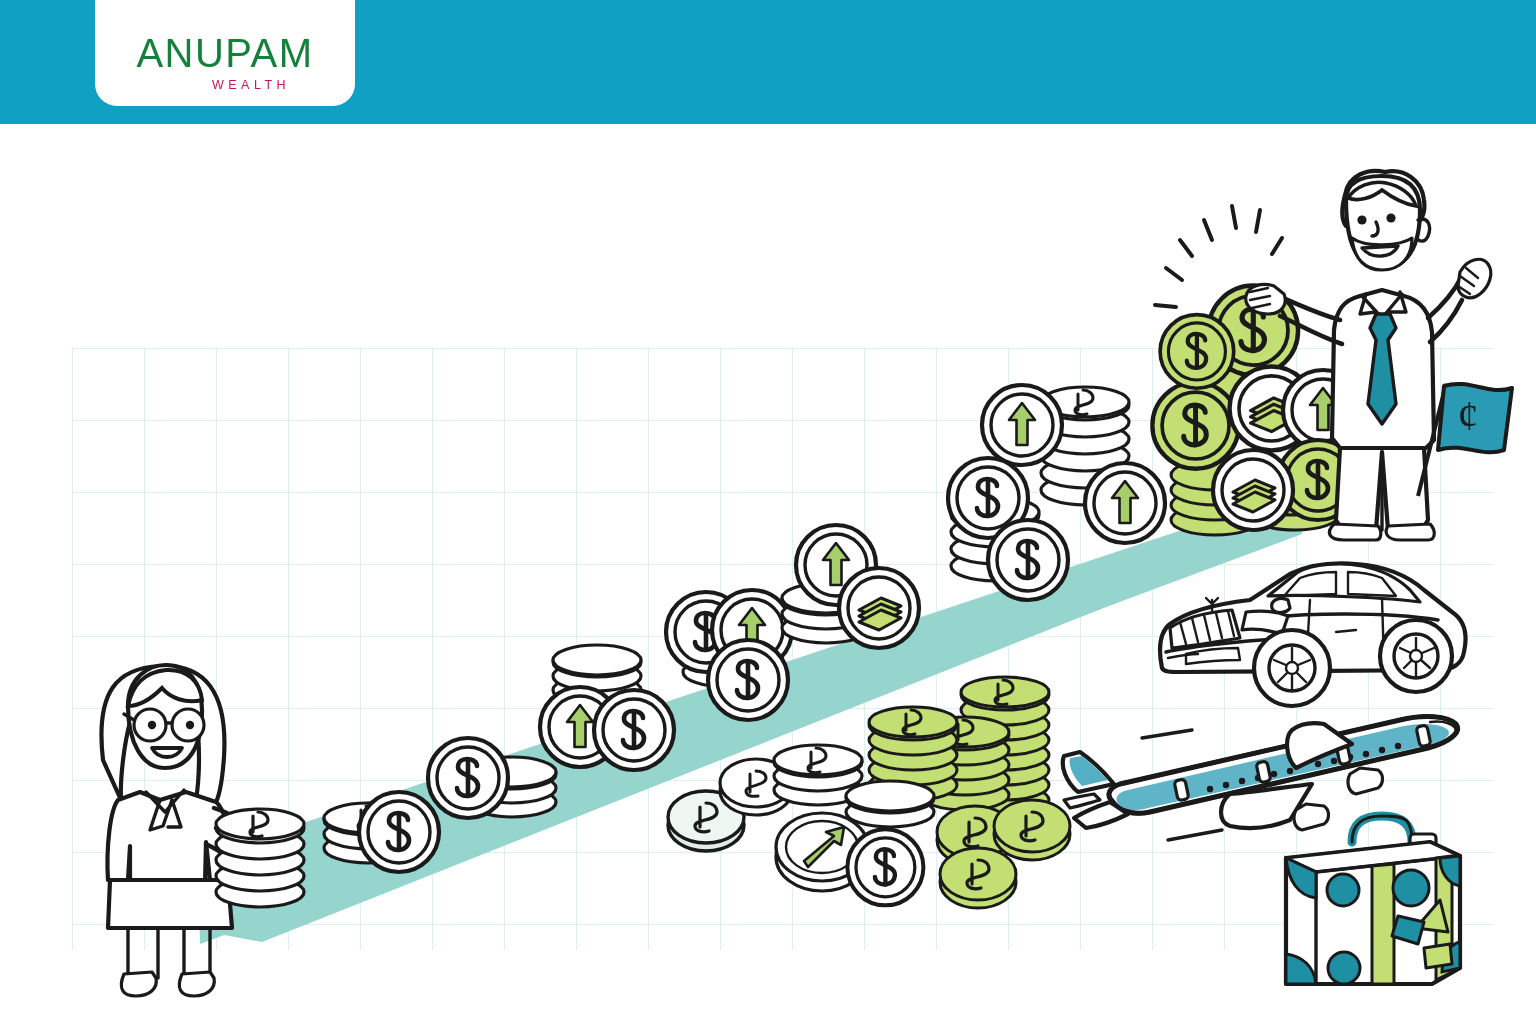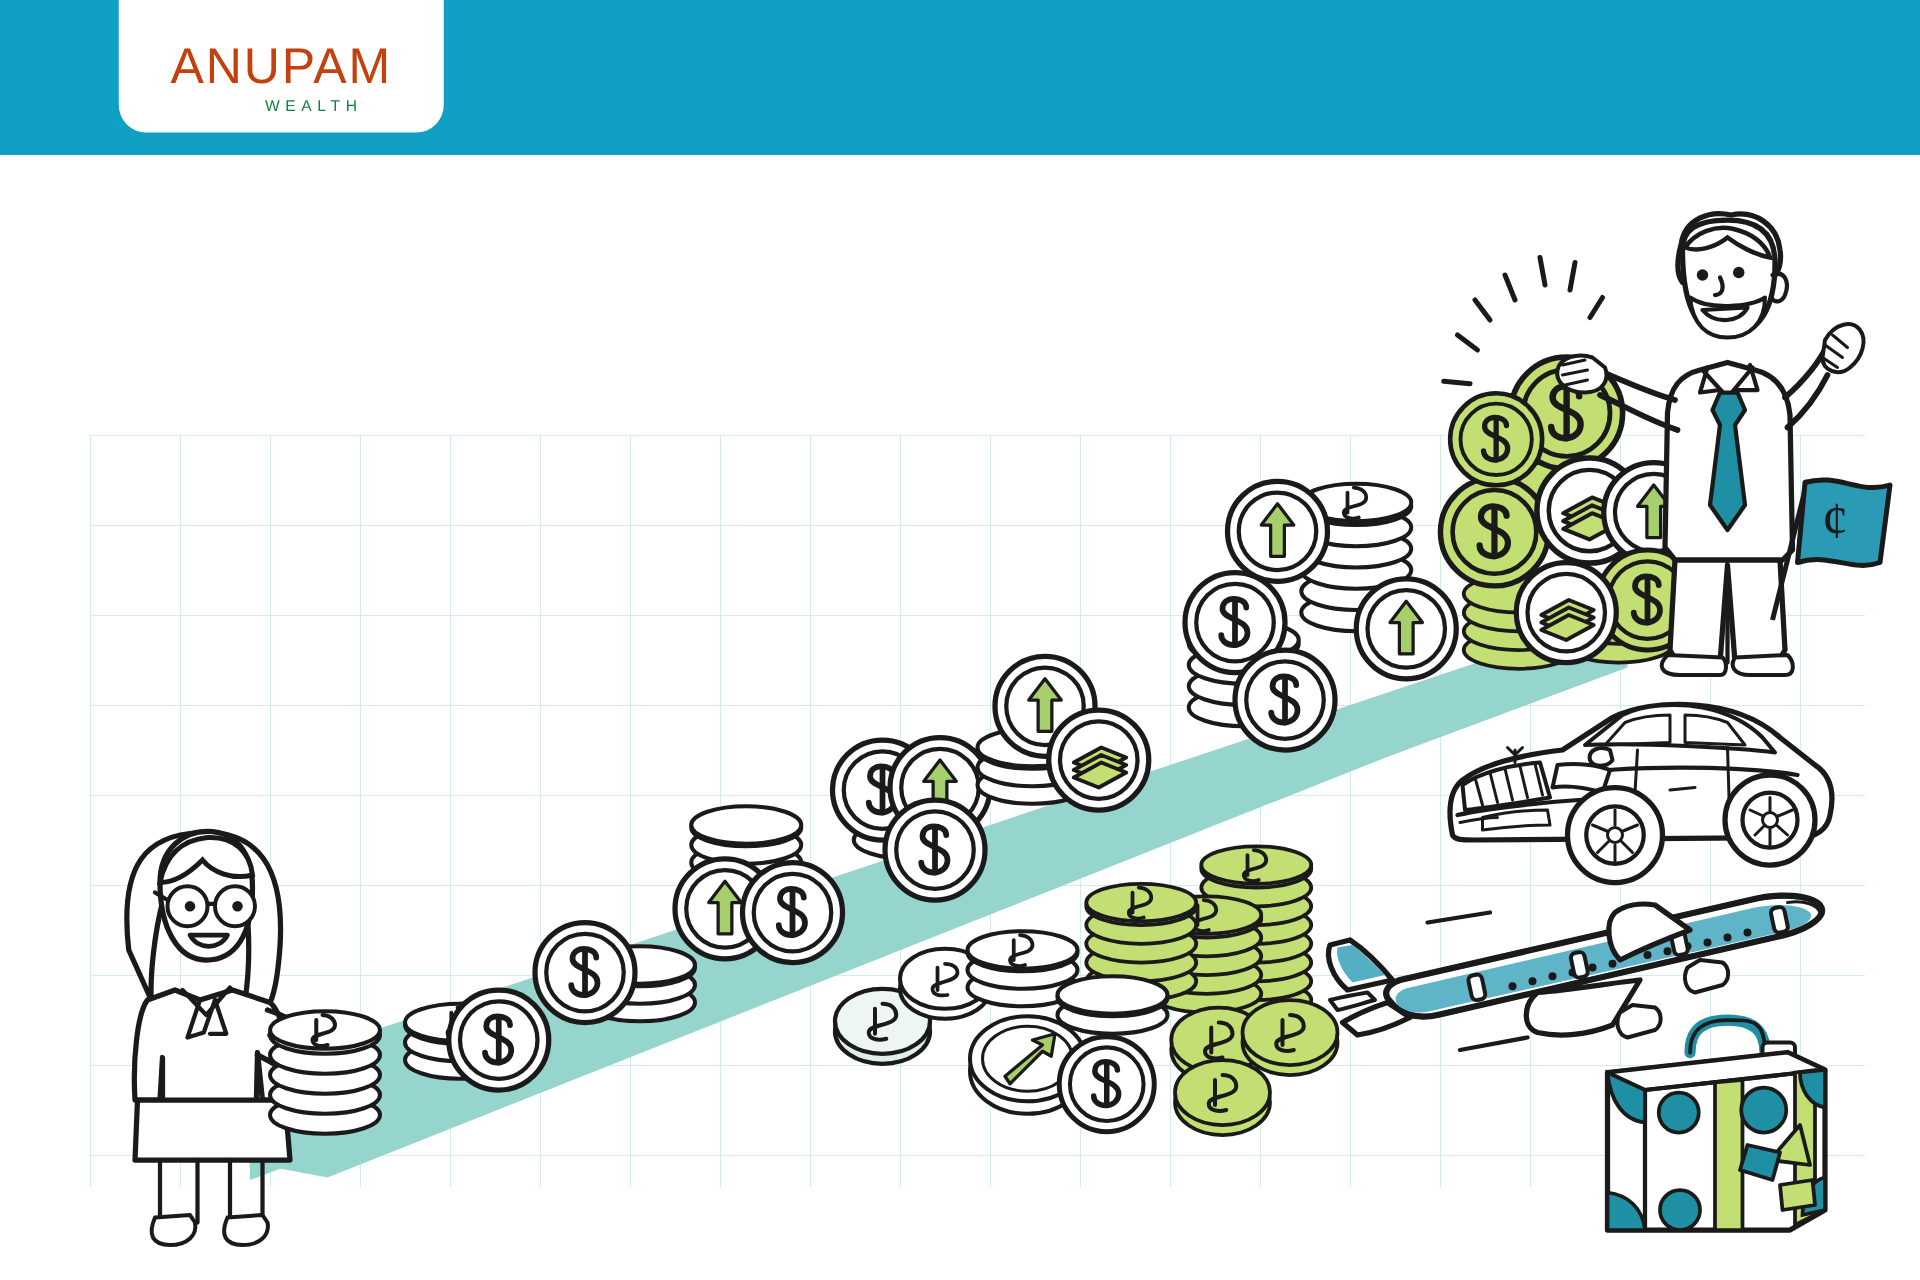--- a/index.html
+++ b/index.html
@@ -19,25 +19,25 @@
   }
   #logo-card {
     position:absolute; left:95px; top:-24px; width:260px; height:130px;
     background:#ffffff; border-radius:22px;
     display:flex; flex-direction:column; align-items:center; justify-content:flex-end;
     padding-bottom:14px;
   }
   #logo-wordmark {
     font-family:"Liberation Sans", sans-serif;
     font-size:40px; font-weight:400; letter-spacing:1.5px;
-    color:#c2410c; line-height:1;
+    color:#15803d; line-height:1;
     position:relative;
   }
   #logo-sub {
-    font-size:12.5px; letter-spacing:4.5px; color:#15803d; font-weight:400;
+    font-size:12.5px; letter-spacing:4.5px; color:#be185d; font-weight:400;
     margin-top:5px; margin-right:-52px;
   }
 
   
   #grid {
     position:absolute; left:72px; top:348px; width:1420px; height:602px;
   }
 
   
   #title-block { position:absolute; left:93px; top:196px; }

